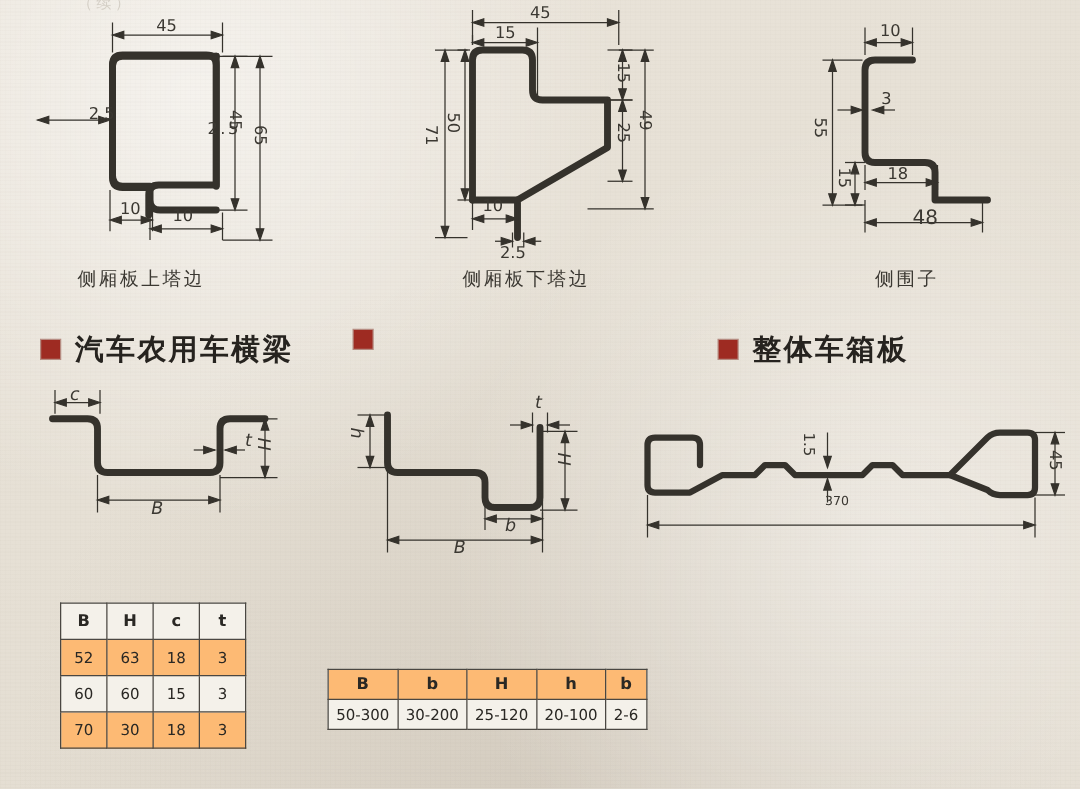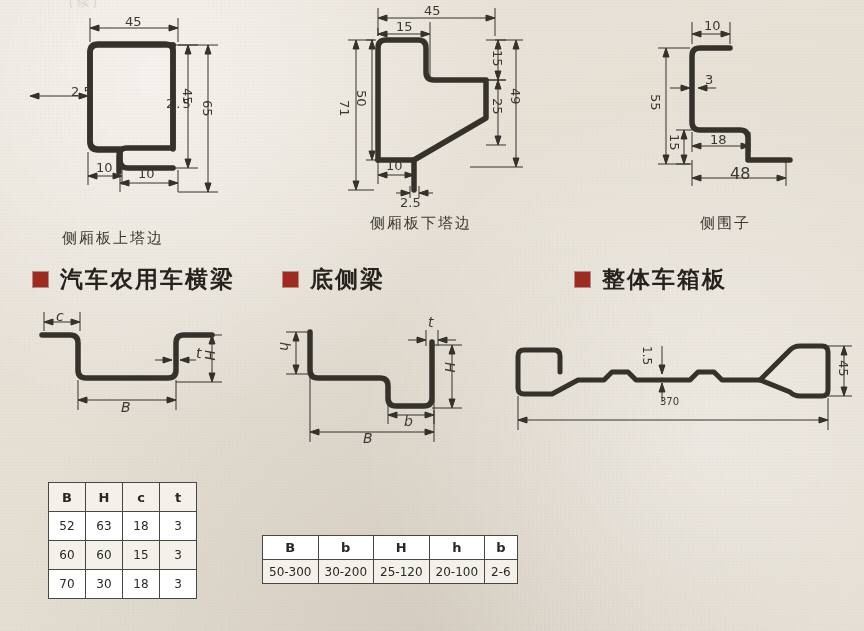--- a/index.html
+++ b/index.html
@@ -57,21 +57,21 @@
     position:absolute;border-collapse:collapse;
     font-family:"DejaVu Sans","Liberation Sans",sans-serif;
     background:#f2efe7;
   }
   table td{
     border:1px solid #4a4742;
     text-align:center;color:#2a2824;
     font-size:12px;
   }
   table .hd{font-weight:700;font-size:13px;}
-  .tint{background:#ffffff;}
+  .tint{background:#fdba74;}
   .plain{background:#f4f1ea;}
 
   #tbl-hat{left:48px;top:482px;}
   #tbl-hat td{width:34px;height:26px;}
   #tbl-range{left:262px;top:535px;}
   #tbl-range td{height:23px;padding:0 6px;white-space:nowrap;}
 </style>
 </head>
 <body>
 
@@ -136,21 +136,21 @@
 </svg>
 <div class="cap" style="left:166px;top:96px;font-size:13px;">2.5</div>
 </div>
 
 <div class="cap" style="left:125px;top:14px;font-size:13px;letter-spacing:0;">45</div>
 <div class="cap" style="left:71px;top:84px;font-size:13px;letter-spacing:0;">2.5</div>
 <div class="cap" style="left:180px;top:88px;font-size:13px;letter-spacing:0;writing-mode:vertical-rl;">45</div>
 <div class="cap" style="left:200px;top:100px;font-size:13px;letter-spacing:0;writing-mode:vertical-rl;">65</div>
 <div class="cap" style="left:96px;top:160px;font-size:13px;letter-spacing:0;">10</div>
 <div class="cap" style="left:138px;top:166px;font-size:13px;letter-spacing:0;">10</div>
-<div class="cap" style="left:62px;top:229px;">侧厢板上塔边</div>
+<div class="cap" style="left:62px;top:214px;">侧厢板上塔边</div>
 
 <svg width="864" height="631">
   <g fill="none" stroke="#35322c" stroke-width="5.5" stroke-linejoin="round" stroke-linecap="round">
     <path d="M 378,160 L 378,48 Q 378,40 386,40 L 418,40 Q 426,40 426,48 L 426,72
              Q 426,80 434,80 L 486,80 L 486,118
              L 414,160 L 414,190"></path>
     <path d="M 378,160 L 414,160"></path>
   </g>
   <g stroke="#35322c" stroke-width="1" fill="#35322c">
 
@@ -271,21 +271,20 @@
 <div class="cap" style="left:710px;top:132px;font-size:13px;letter-spacing:0;">18</div>
 <div class="cap" style="left:730px;top:164px;font-size:16px;letter-spacing:0;">48</div>
 <div class="cap" style="left:700px;top:214px;">侧围子</div>
 
 <div class="hdr" style="left:33px;top:264px;">
   <span class="bullet"></span>
   <span class="htxt">汽车农用车横梁</span>
 </div>
 <div class="hdr" style="left:283px;top:264px;">
   <span class="bullet"></span>
-  <span class="htxt">底侧梁</span>
 </div>
 <div class="hdr" style="left:575px;top:264px;">
   <span class="bullet"></span>
   <span class="htxt">整体车箱板</span>
 </div>
 
 <svg width="864" height="631">
   <g fill="none" stroke="#35322c" stroke-width="5.5" stroke-linejoin="round" stroke-linecap="round">
     <path d="M 42,335 L 70,335 Q 78,335 78,343 L 78,370 Q 78,378 86,378
              L 168,378 Q 176,378 176,370 L 176,343 Q 176,335 184,335 L 212,335"></path>

